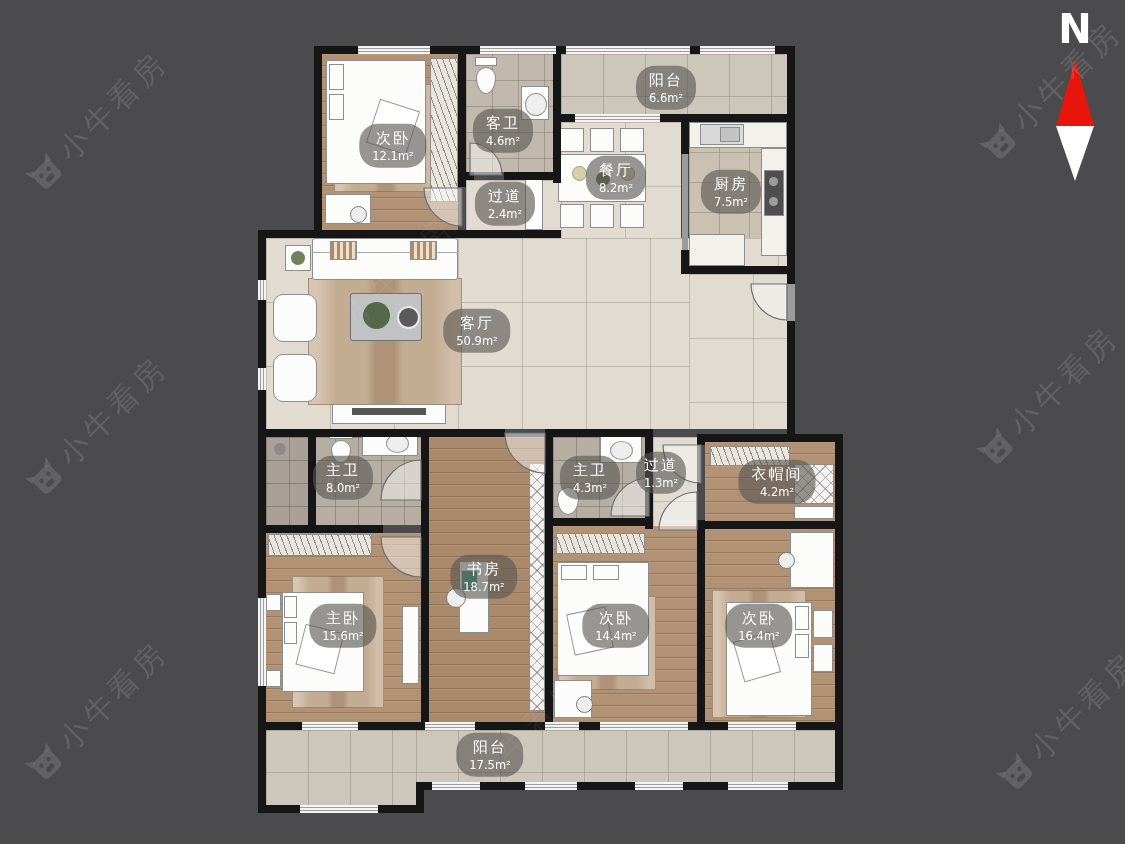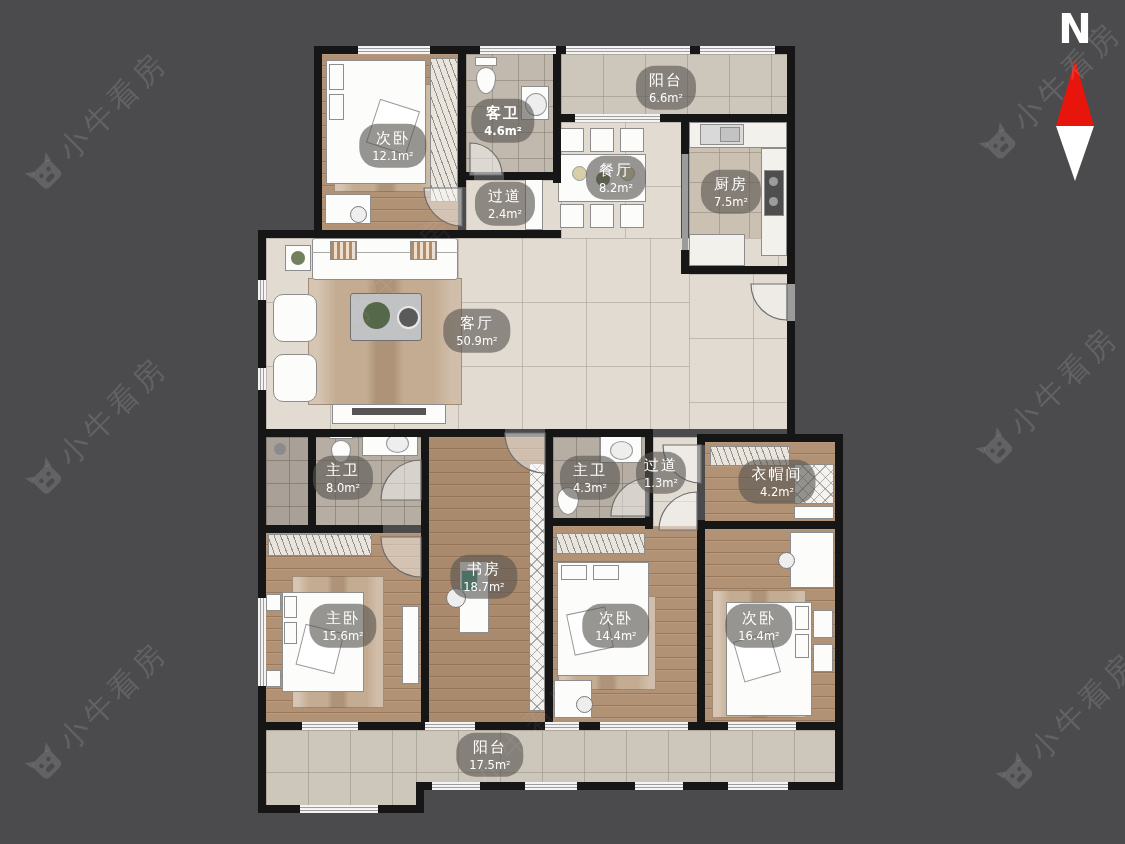--- a/index.html
+++ b/index.html
@@ -260,21 +260,21 @@
       <path d="M 611 516 A 38 38 0 0 1 649 478 L 649 516 Z"></path>
       <path d="M 663 445 A 38 38 0 0 0 701 483 L 701 445 Z"></path>
       <path d="M 697 492 A 38 38 0 0 0 659 530 L 697 530 Z"></path>
     </g>
   </svg>
 
   <div class="label" style="left:393px;top:146px;">
     <span class="nm">次卧</span>
       <span class="ar">12.1m²</span>
     </div>
-  <div class="label" style="left:503px;top:121px;font-weight:bold;">
+  <div class="label" style="left:503px;top:131px;">
     <span class="nm">客卫</span>
       <span class="ar">4.6m²</span>
     </div>
   <div class="label" style="left:666px;top:88px;">
     <span class="nm">阳台</span>
       <span class="ar">6.6m²</span>
     </div>
   <div class="label" style="left:616px;top:178px;">
     <span class="nm">餐厅</span>
       <span class="ar">8.2m²</span>

